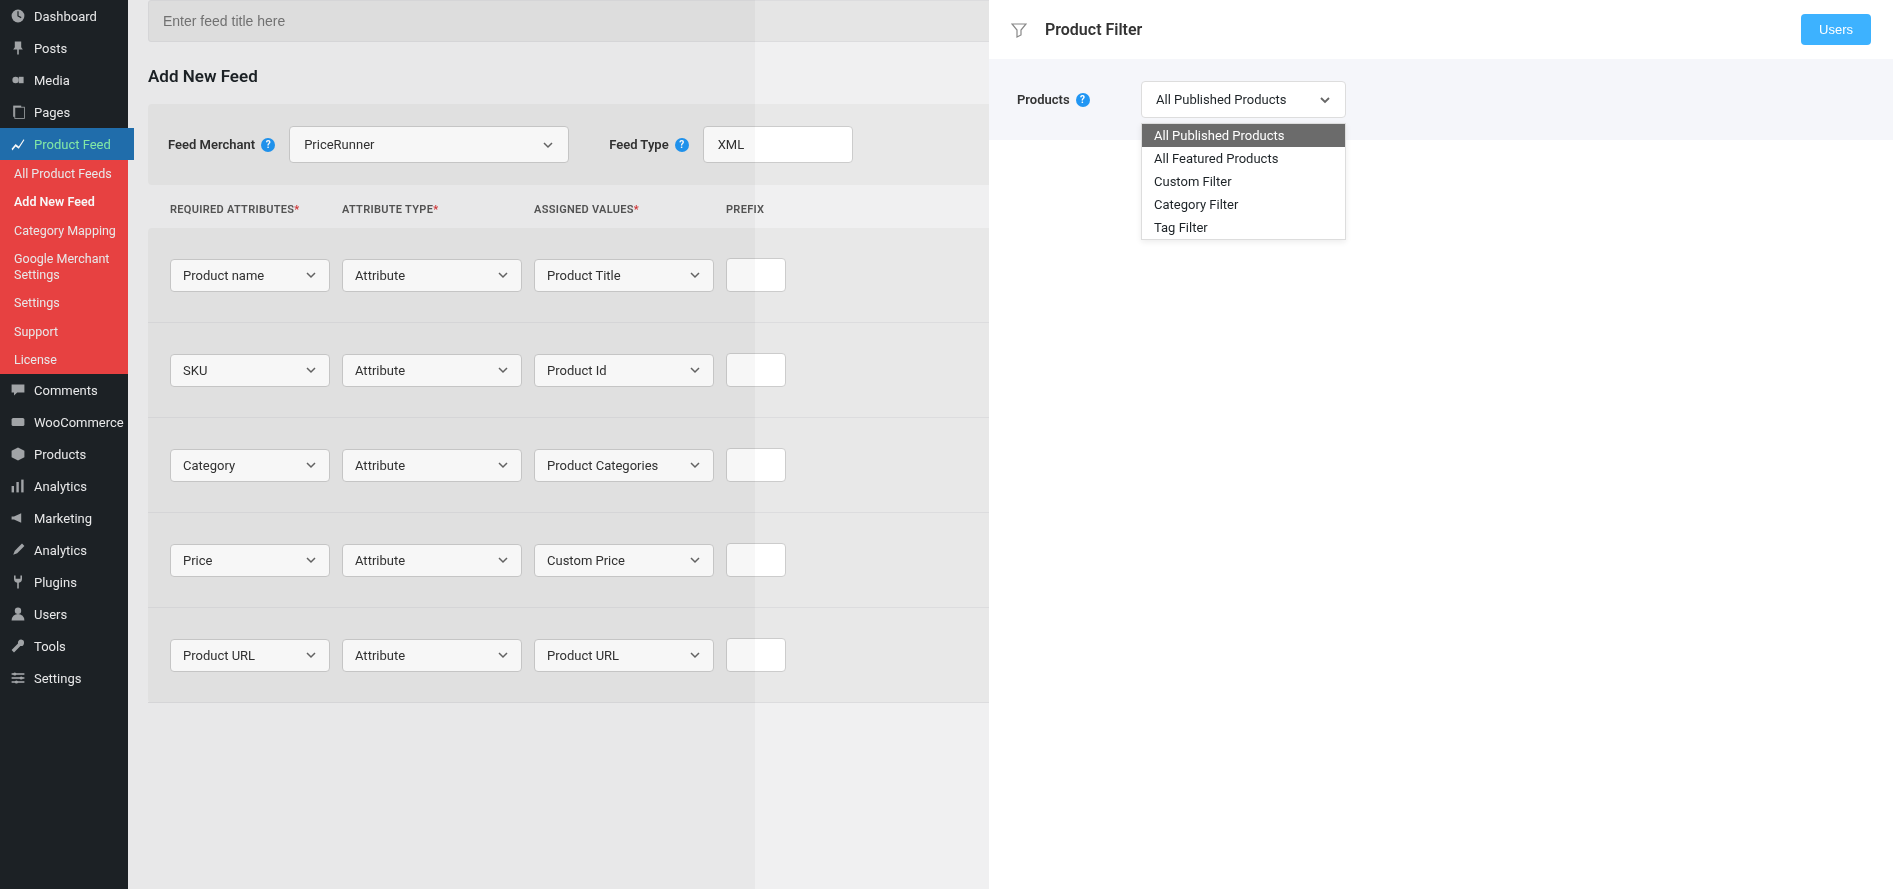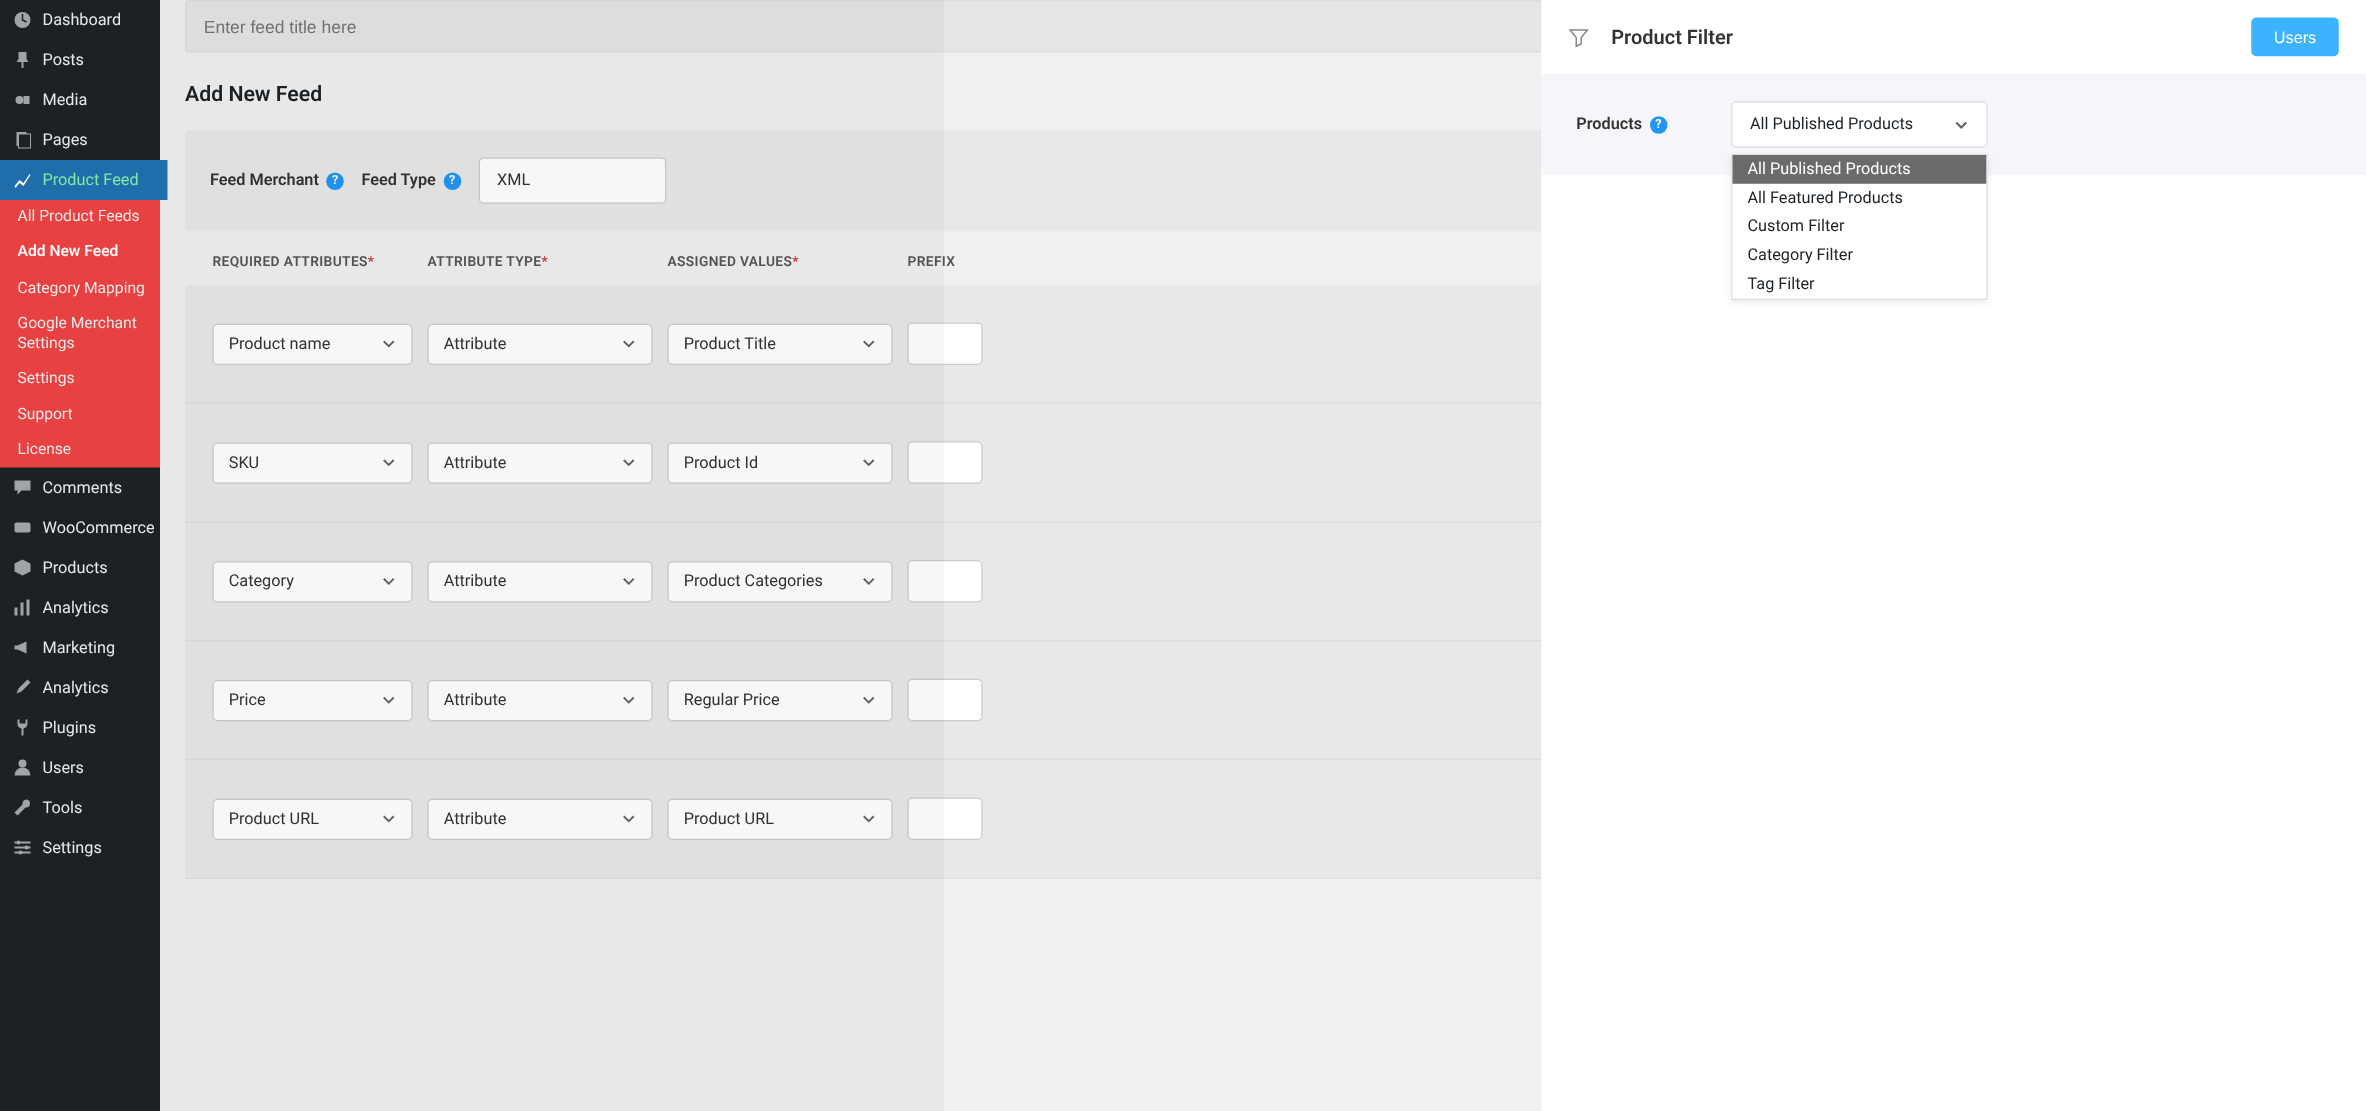--- a/index.html
+++ b/index.html
@@ -37,21 +37,21 @@
     .req { color: #d63638; }
     .rows { background: #e8e8e8; border-radius: 4px; }
     .row { display: grid; grid-template-columns: 160px 180px 180px 80px; gap: 12px; padding: 30px 22px; border-bottom: 1px solid #dcdcde; align-items: center; }
     .row .select { width: 100%; padding: 8px 12px; }
     .prefix-input { width: 60px; height: 34px; background: #fff; border: 1px solid #ccc; border-radius: 4px; }
     
     
     .overlay { position: absolute; inset: 0; background: rgba(0,0,0,0.03); pointer-events: none; z-index: 5; width: 755px; }
     
     
-    .drawer { position: absolute; top: 0; right: 0; bottom: 0; width: 660px; background: #fff; z-index: 20; display: flex; flex-direction: column; }
+    .drawer { position: absolute; top: 0; right: 0; bottom: 0; width: 904px; background: #fff; z-index: 20; display: flex; flex-direction: column; }
     .drawer-head { display: flex; align-items: center; justify-content: space-between; padding: 14px 22px; }
     .drawer-title { display: flex; align-items: center; font-size: 16px; font-weight: 600; color: #333; }
     .drawer-title .filter-icon { margin-right: 18px; color: #888; }
     .close-btn { background: #3db2ff; color: #fff; border: none; border-radius: 4px; padding: 8px 18px; font-size: 13px; cursor: pointer; }
     .drawer-body { background: #f5f6fa; padding: 22px 28px; }
     .drawer-row { display: flex; align-items: center; }
     .drawer-row .field-label { width: 110px; }
     .dropdown-wrap { position: relative; }
     .dropdown-trigger { background: #fff; border: 1px solid #ddd; border-radius: 4px; padding: 10px 14px; width: 205px; display: flex; align-items: center; justify-content: space-between; cursor: pointer; font-size: 13px; }
     .dropdown-list { position: absolute; top: 42px; left: 0; width: 205px; background: #fff; border: 1px solid #ddd; box-shadow: 0 2px 6px rgba(0,0,0,0.08); z-index: 30; }
@@ -221,20 +221,28 @@
 
   <div class="main">
     <input class="feed-title-input" placeholder="Enter feed title here" style="">
     <h2 class="section-title">Add New Feed</h2>
     
     <div class="settings-card">
       <div class="field-label">
         <span>Feed Merchant</span>
         <span class="help">?</span>
       </div>
+      <div class="select wide">
+        <span>PriceRunner</span>
+        <span class="chevron">
+          <svg width="12" height="12" viewBox="0 0 12 12">
+              <path d="M2 4l4 4 4-4" stroke="#666" stroke-width="1.5" fill="none"></path>
+            </svg>
+        </span>
+      </div>
       <div class="field-label">
         <span>Feed Type</span>
         <span class="help">?</span>
       </div>
       <div class="select mid">
         <span>XML</span>
       </div>
     </div>
     
     <div class="table-head">
@@ -337,21 +345,21 @@
           </div>
           <div class="select">
             <span>Attribute</span>
             <span>
               <svg width="12" height="12" viewBox="0 0 12 12">
                 <path d="M2 4l4 4 4-4" stroke="#666" stroke-width="1.5" fill="none"></path>
               </svg>
             </span>
           </div>
           <div class="select">
-            <span>Regular Price</span>
+            <span>Custom Price</span>
             <span>
               <svg width="12" height="12" viewBox="0 0 12 12">
                 <path d="M2 4l4 4 4-4" stroke="#666" stroke-width="1.5" fill="none"></path>
               </svg>
             </span>
           </div>
           <div class="prefix-input"></div>
         </div>
         <div class="row">
           <div class="select">

